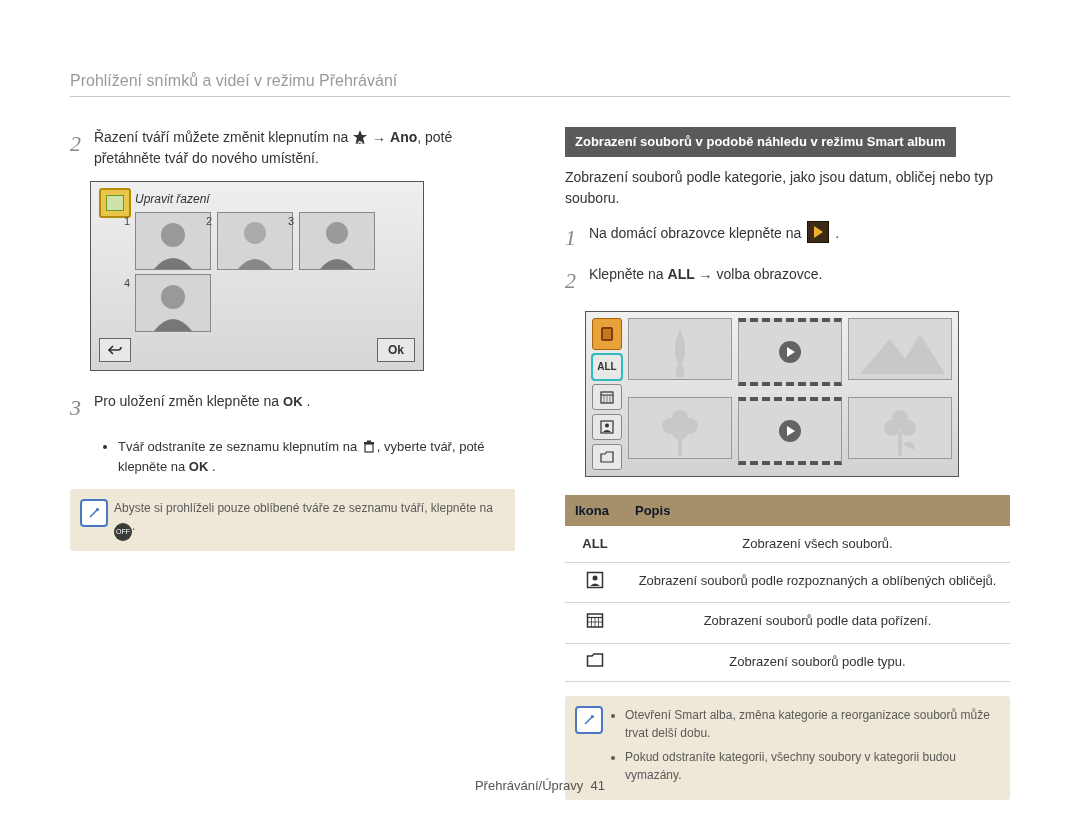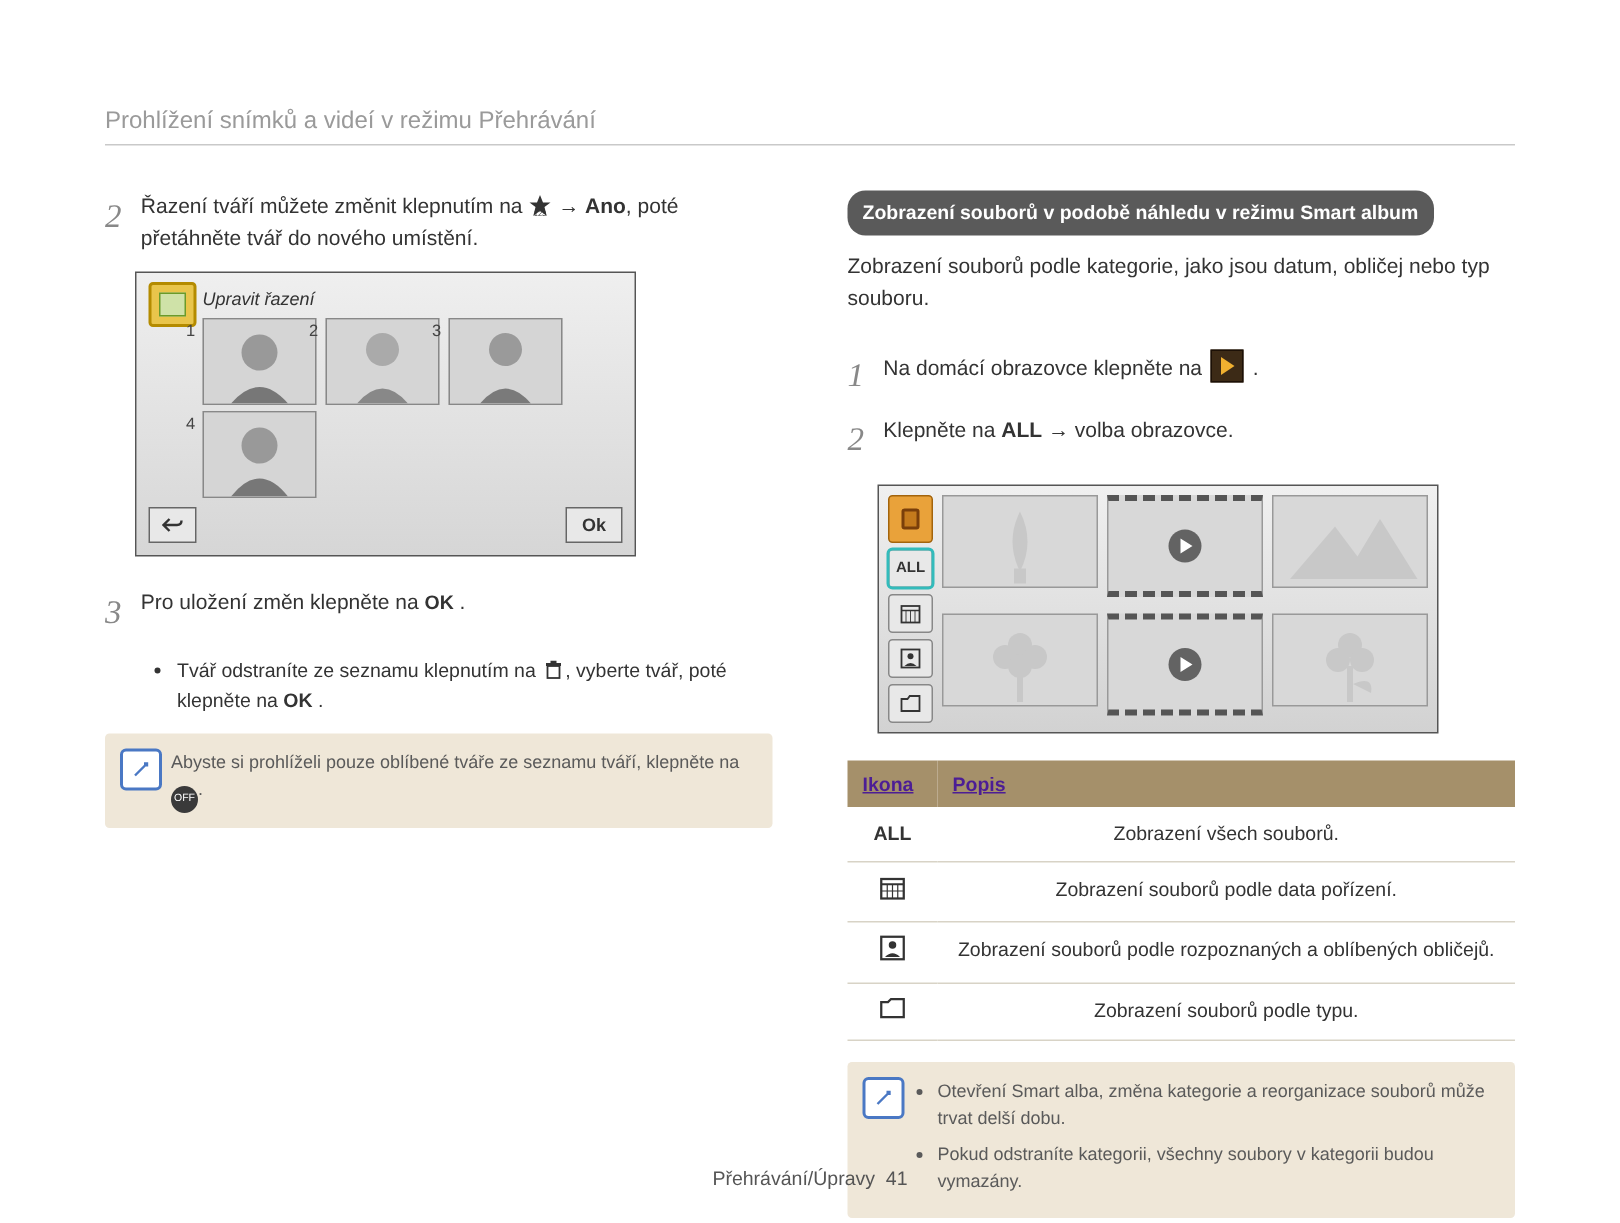--- a/index.html
+++ b/index.html
@@ -154,21 +154,21 @@
     line-height:18px;
     text-align:center;
     vertical-align:-4px;
   }
   .r-heading {
     background:#5a5a5a;
     color:#fff;
     font-weight:bold;
     font-size:13px;
     padding:5px 10px;
-    border-radius:12px;
+    border-radius:0;
     display:inline-block;
     margin-bottom:10px;
   }
   .play-icon {
     display:inline-block;
     width:20px; height:20px;
     background:#3c2a16;
     border:1px solid #1c1006;
     position:relative;
     vertical-align:-5px;
@@ -244,25 +244,24 @@
     width:100%; height:100%;
   }
   table.desc {
     width:100%;
     border-collapse:collapse;
     font-size:13px;
     margin-bottom:14px;
   }
   table.desc th {
     background:#a5906a;
-    color:#4c1d95;
+    color:#0f172a;
     text-align:left;
     padding:6px 10px;
     font-weight:bold;
-    text-decoration:underline;
   }
   table.desc td {
     border-bottom:1px solid #d8d3c6;
     padding:8px 10px;
     vertical-align:top;
     text-align:center;
   }
   table.desc td.ic {
     width:40px;
     text-align:center;
@@ -380,21 +379,21 @@
             </svg>
         </div>
         <span>Abyste si prohlíželi pouze oblíbené tváře ze seznamu tváří, klepněte na </span><span class="off-icon">OFF</span><span>.</span>
       </div>
     </div>
 
     <div class="col">
       <div class="r-heading">Zobrazení souborů v podobě náhledu v režimu Smart album</div>
       <div>Zobrazení souborů podle kategorie, jako jsou datum, obličej nebo typ souboru.</div>
 
-      <div class="step" style="margin-top:24px;">
+      <div class="step" style="margin-top:12px;">
         <span class="step-num">1</span>
         <span class="step-text">
           <span>Na domácí obrazovce klepněte na </span><span class="play-icon"></span><span> .</span>
         </span>
       </div>
       <div class="step">
         <span class="step-num">2</span>
         <span class="step-text">
           <span>Klepněte na </span><span class="bold-inline">ALL</span><span> → volba obrazovce.</span>
         </span>
@@ -472,46 +471,46 @@
 
       <table class="desc">
         <tbody>
             <tr>
           <th>Ikona</th>
           <th>Popis</th>
         </tr>
         <tr>
           <td class="ic">ALL</td>
           <td>Zobrazení všech souborů.</td>
+        </tr>
+        <tr>
+          <td class="ic">
+            <span class="tbl-icon"><svg viewBox="0 0 18 18">
+                    <rect x="1.5" y="1.5" width="15" height="15" fill="none" stroke="#333" stroke-width="1.5"></rect>
+                    <circle cx="9" cy="7" r="2.5" fill="#333"></circle>
+                    <path d="M4 15 Q9 10 14 15" fill="#333"></path>
+                  </svg></span>
+          </td>
+          <td>Zobrazení souborů podle rozpoznaných a oblíbených obličejů.</td>
         </tr>
         <tr>
           <td class="ic">
             <span class="tbl-icon"><svg viewBox="0 0 18 18">
                     <rect x="1.5" y="3" width="15" height="13" fill="none" stroke="#333" stroke-width="1.5"></rect>
                     <line x1="1.5" y1="6.5" x2="16.5" y2="6.5" stroke="#333" stroke-width="1.2"></line>
                     <line x1="5.5" y1="6.5" x2="5.5" y2="16" stroke="#333" stroke-width="0.8"></line>
                     <line x1="9" y1="6.5" x2="9" y2="16" stroke="#333" stroke-width="0.8"></line>
                     <line x1="12.5" y1="6.5" x2="12.5" y2="16" stroke="#333" stroke-width="0.8"></line>
                     <line x1="1.5" y1="11" x2="16.5" y2="11" stroke="#333" stroke-width="0.8"></line>
                   </svg></span>
           </td>
           <td>Zobrazení souborů podle data pořízení.</td>
         </tr>
         <tr>
           <td class="ic">
-            <span class="tbl-icon"><svg viewBox="0 0 18 18">
-                    <rect x="1.5" y="1.5" width="15" height="15" fill="none" stroke="#333" stroke-width="1.5"></rect>
-                    <circle cx="9" cy="7" r="2.5" fill="#333"></circle>
-                    <path d="M4 15 Q9 10 14 15" fill="#333"></path>
-                  </svg></span>
-          </td>
-          <td>Zobrazení souborů podle rozpoznaných a oblíbených obličejů.</td>
-        </tr>
-        <tr>
-          <td class="ic">
             <span class="tbl-icon"><svg viewBox="0 0 18 16">
                     <path d="M1.5 4 H6 L8 2 H16.5 V14 H1.5 Z" fill="none" stroke="#333" stroke-width="1.5"></path>
                   </svg></span>
           </td>
           <td>Zobrazení souborů podle typu.</td>
         </tr>
       </tbody>
         </table>
 
       <div class="note">

